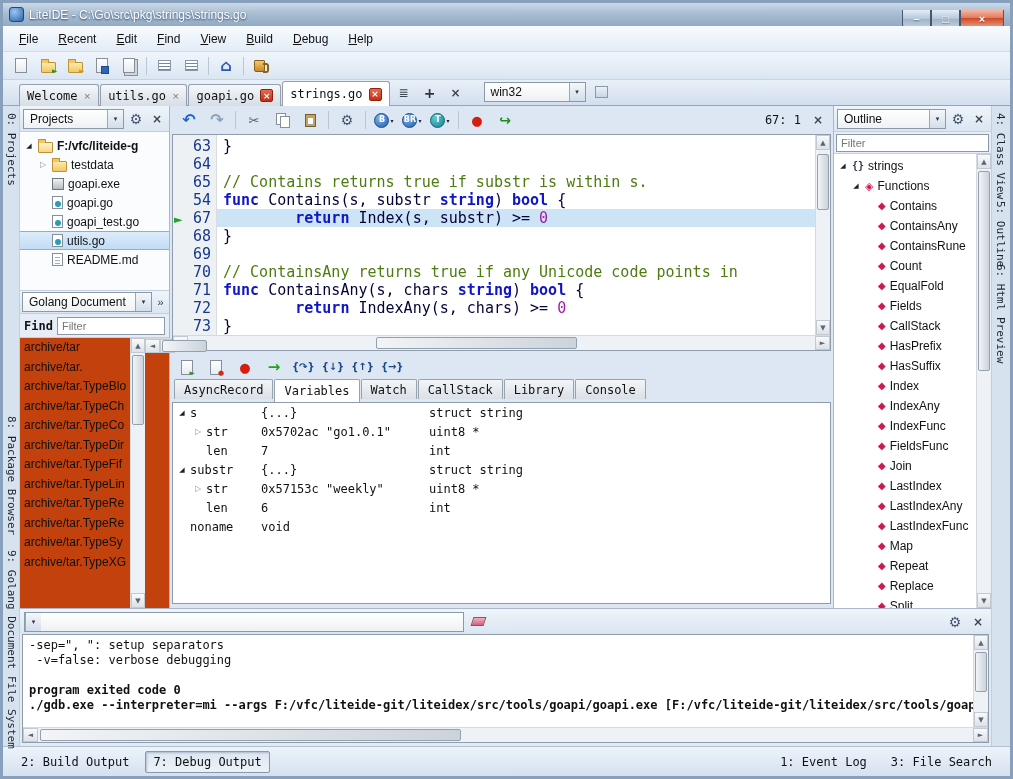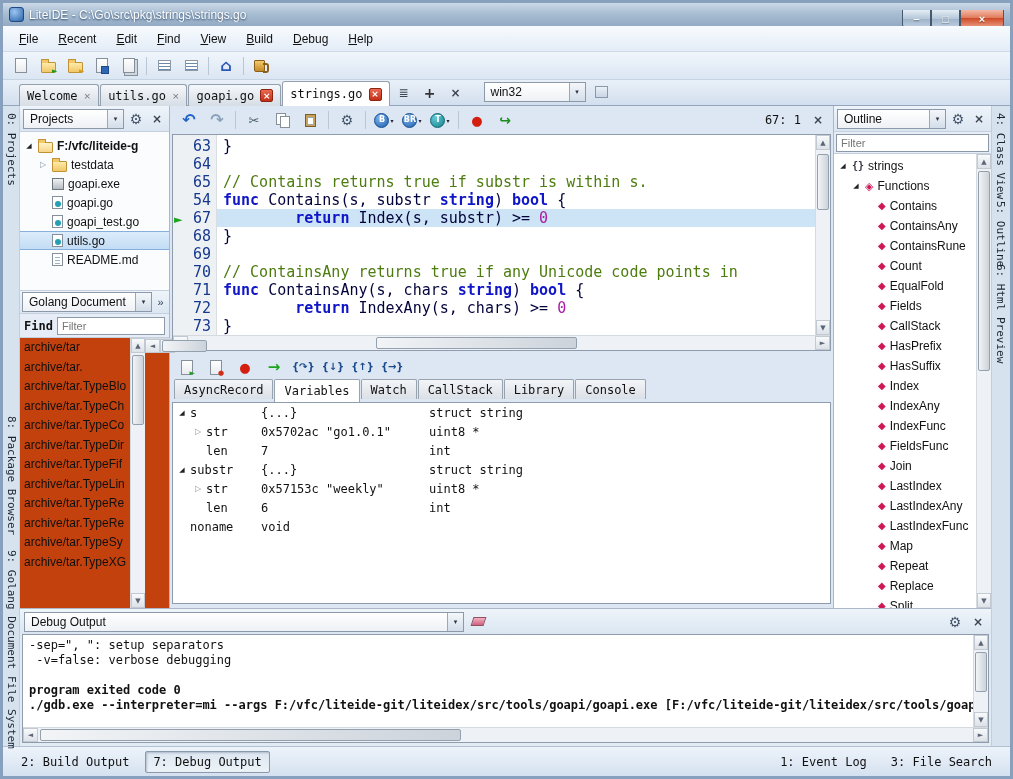--- a/index.html
+++ b/index.html
@@ -694,21 +694,20 @@
               <div class="sbb">▼</div>
             </div>
           </div>
         </div>
 
       </div>
 
       <div class="dbgout">
         <div class="dohead">
           <div class="combo">
-            <span class="ctext">Debug Output</span>
             <span class="cbtn">▾</span>
           </div>
           <div class="hbtn">
               <span class="ic ic-clear"></span>
             </div>
           <div class="spring"></div>
           <div class="hbtn">
               <span class="ic ic-gear">⚙</span>
             </div>
           <div class="hbtn">

